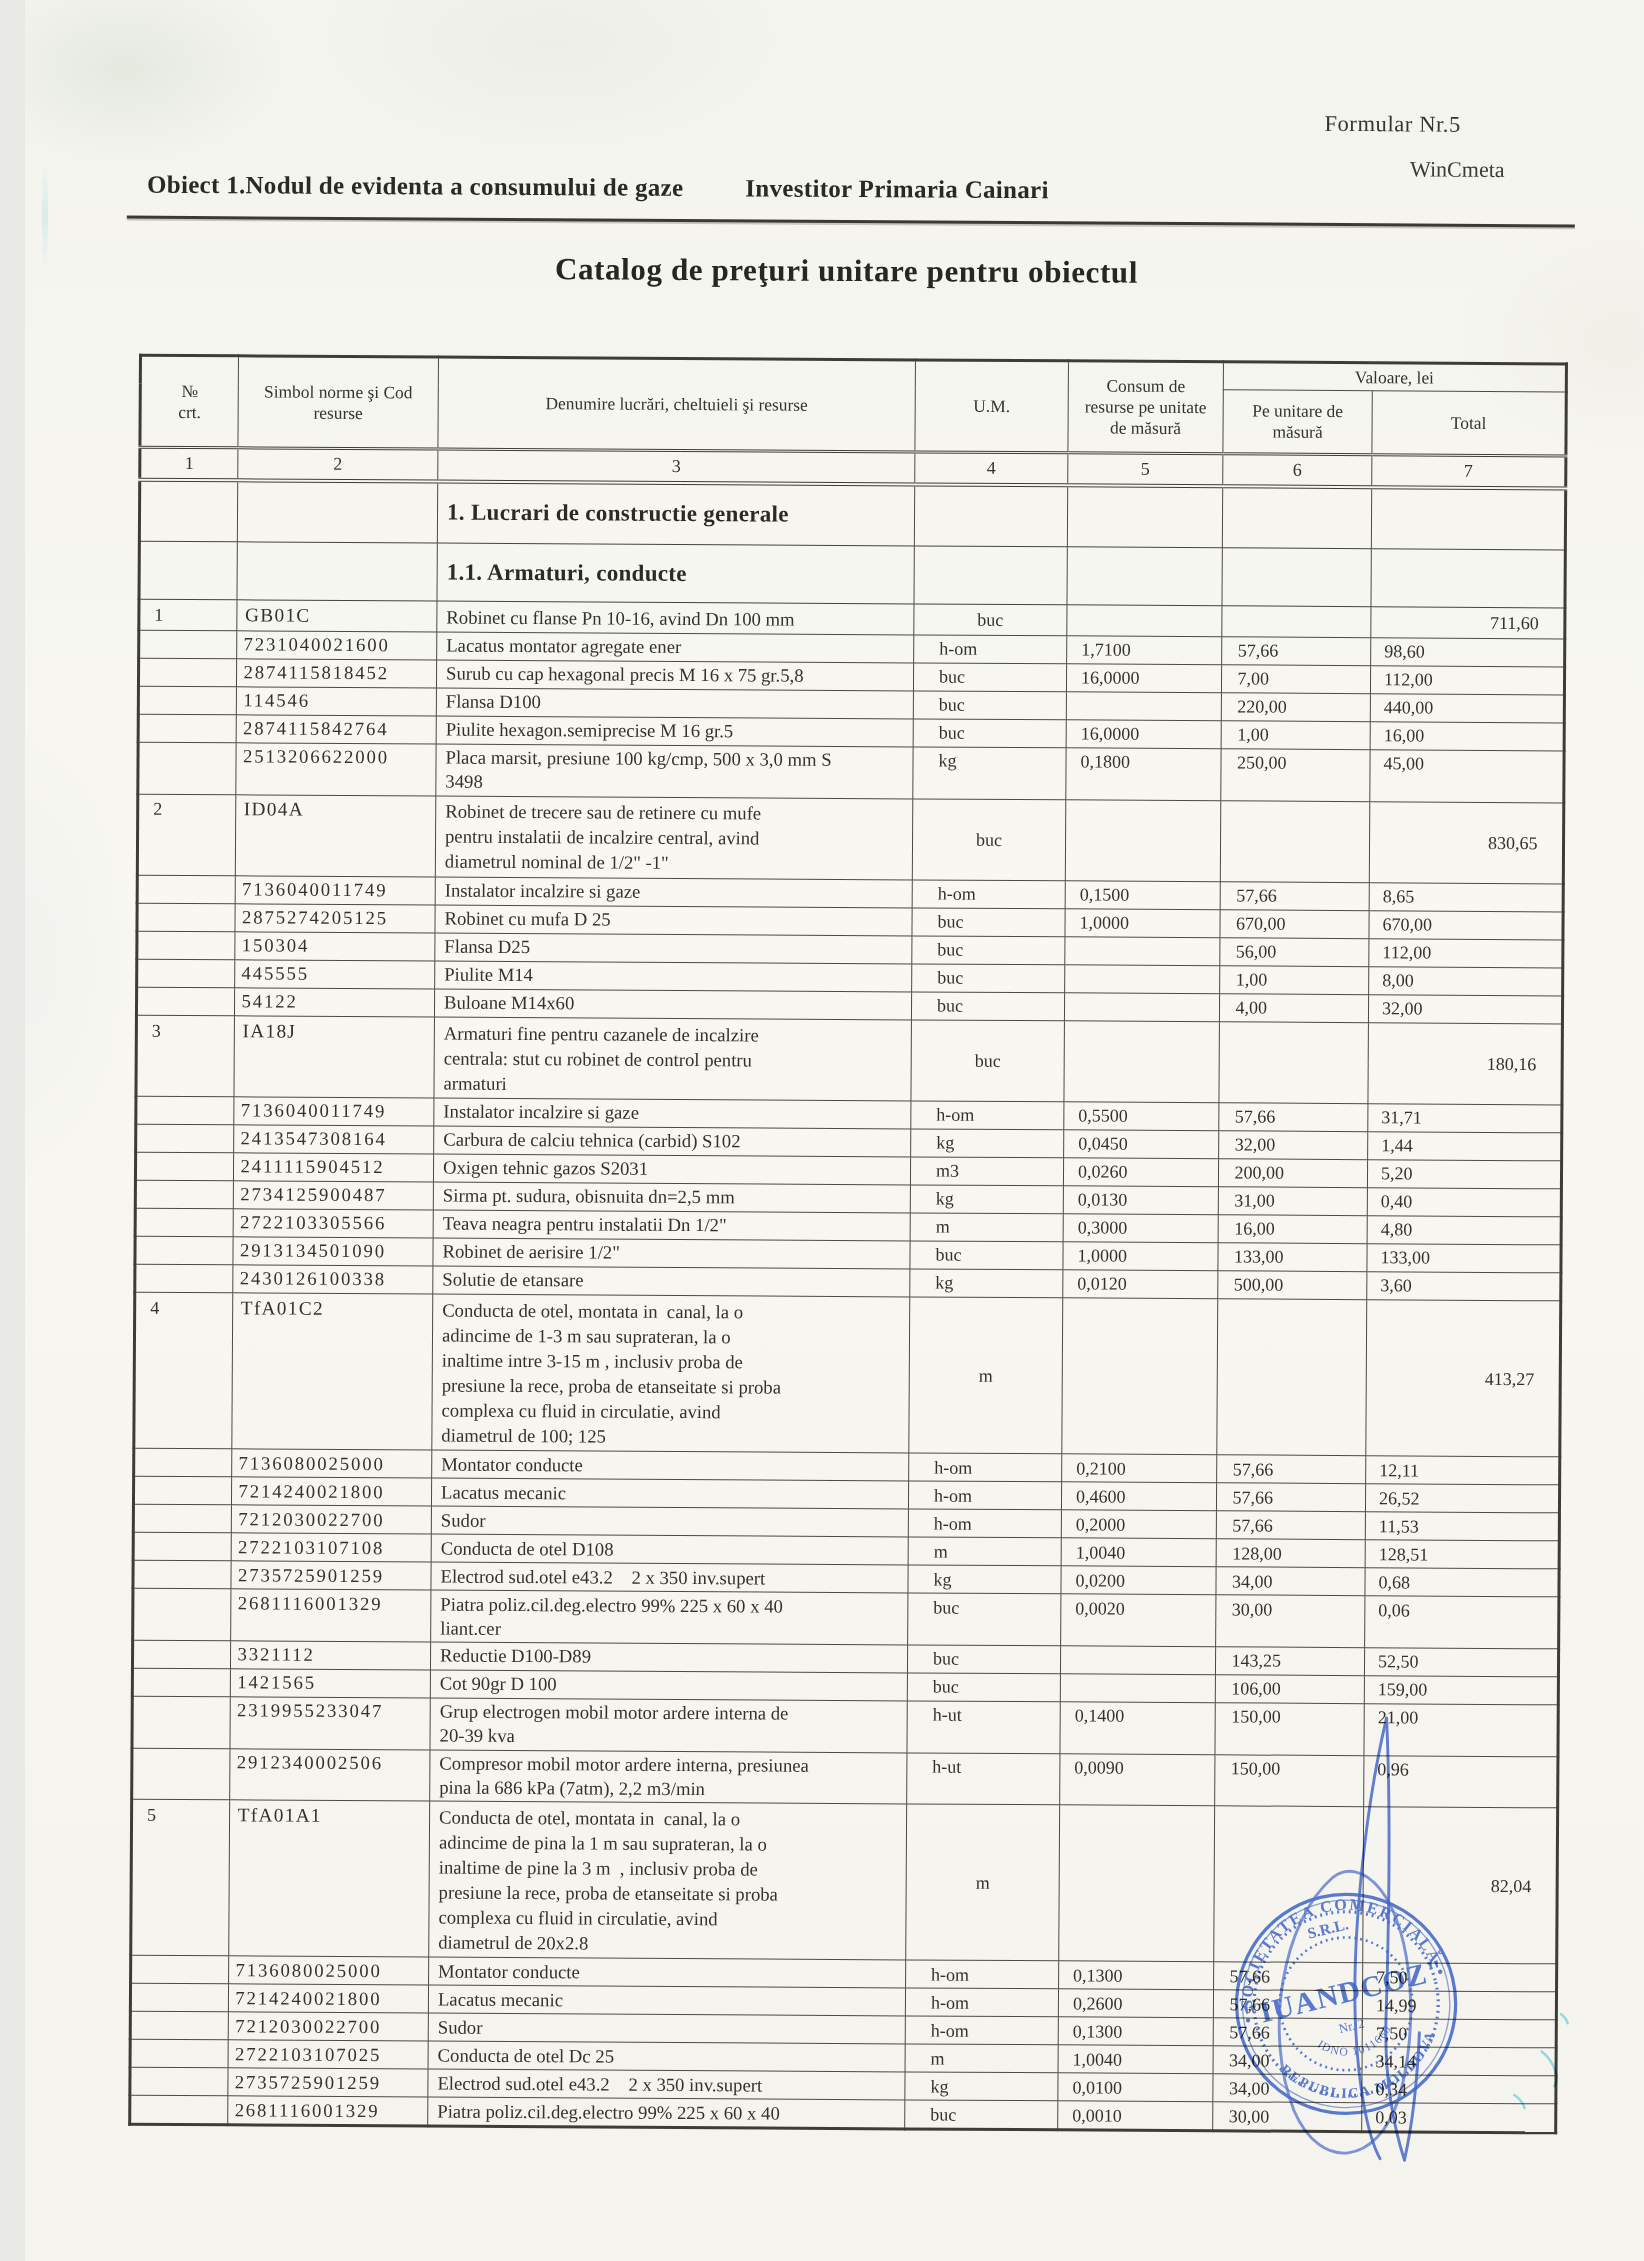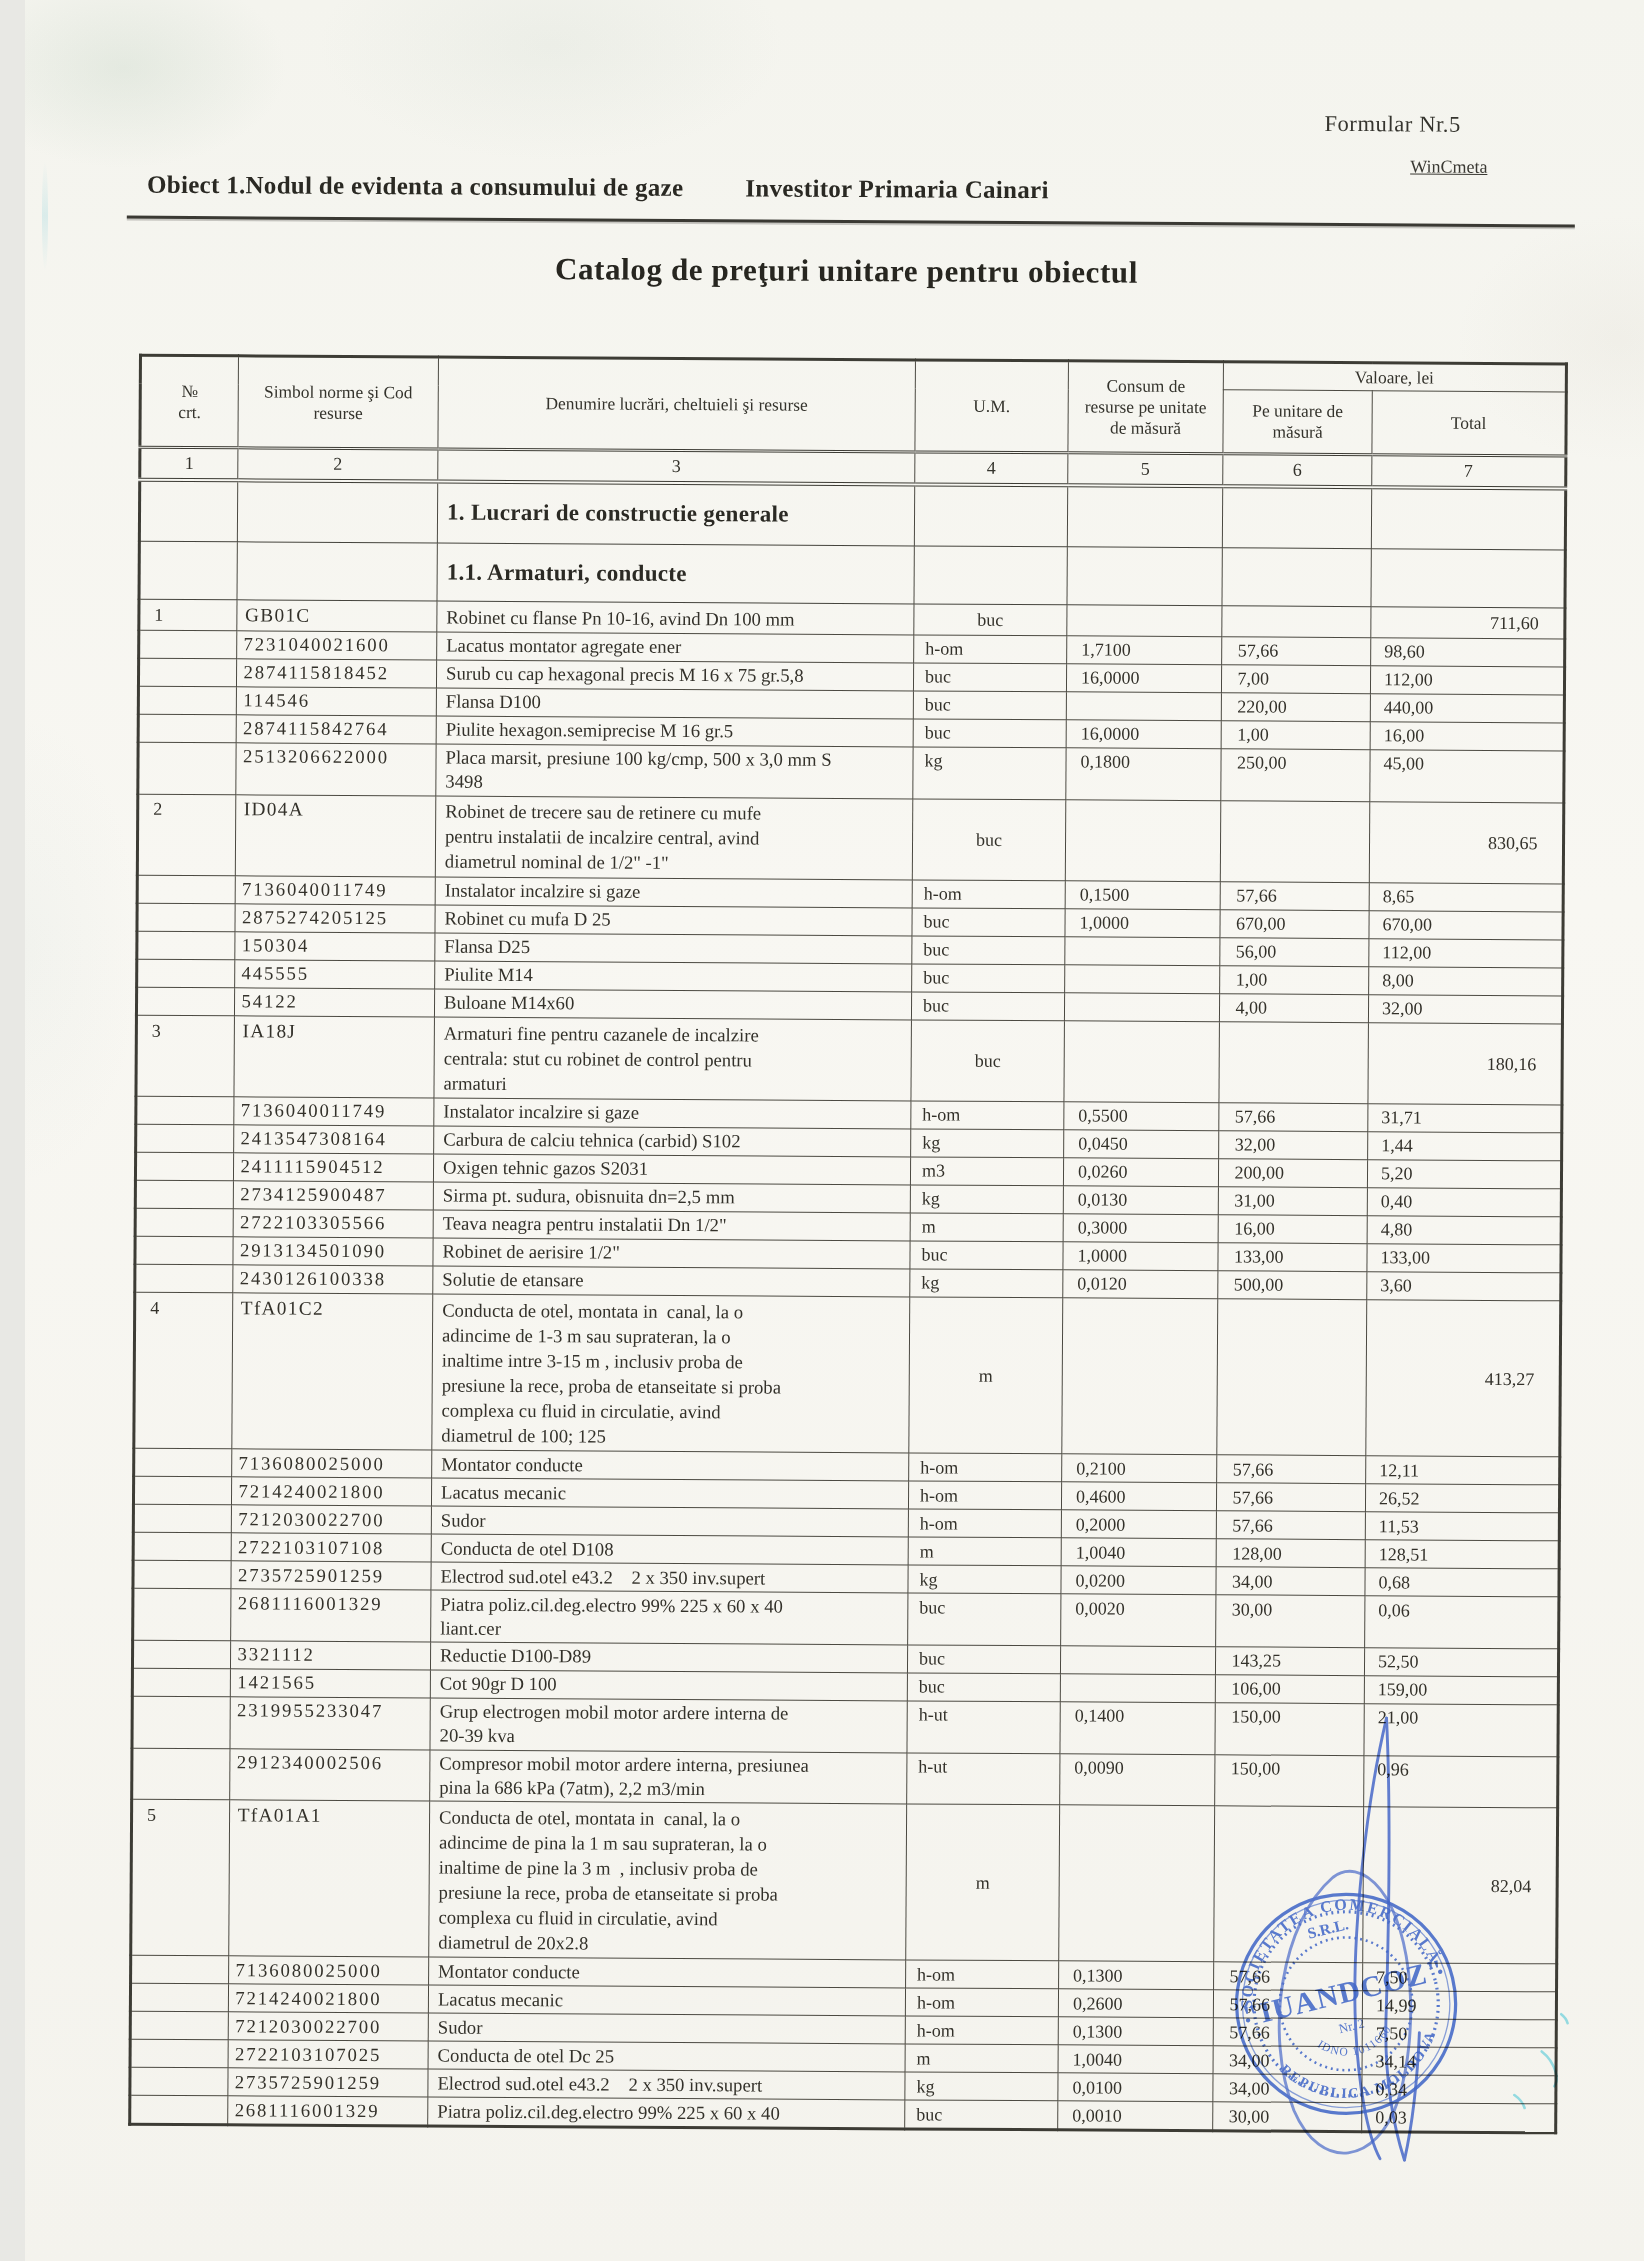--- a/index.html
+++ b/index.html
@@ -12,21 +12,21 @@
       radial-gradient(193px 387px at 0% 42%, rgba(196,212,208,.12), transparent 60%),
       radial-gradient(271px 206px at 97% 15%, rgba(213,207,195,.16), transparent 60%),
       linear-gradient(180deg,#f4f4ee,#f8f7f2 40%,#f4f3ed);
     margin-left: 25px;
   }
   .edge-mark{position:absolute;left:17px;top:161px;width:6.4px;height:110px;border-radius:50%;
     background:linear-gradient(rgba(110,200,215,0),rgba(110,200,215,.20),rgba(110,200,215,0));}
   .content{position:absolute;left:0;top:0;width:100%;height:100%;
     transform:rotate(.35deg);transform-origin:822px 193px;}
   .form-label{position:absolute;left:1299px;top:108px;font-size:22.5px;letter-spacing:0.6px;color:#35342e;}
-  .app-label{position:absolute;left:1385px;top:153px;font-size:18px;color:#3a3933;text-decoration:underline;}
+  .app-label{position:absolute;left:1385px;top:153px;font-size:22px;color:#3a3933;}
   .object-line{position:absolute;left:122px;top:175px;width:1450px;font-size:25px;font-weight:bold;
     letter-spacing:0.3px;white-space:nowrap;color:#2a2923;}
   .object-line .investor{margin-left:62px;}
   .rule{position:absolute;left:102px;top:220px;width:1448px;height:3.2px;background:#3a3933;
     box-shadow:0 1.9px 0 rgba(58,57,51,.25);}
   .doc-title{position:absolute;left:0;top:253px;width:1644px;margin:0;text-align:center;
     font-size:31px;font-weight:bold;letter-spacing:0.6px;color:#272620;}
   .tbl-wrap{position:absolute;left:115px;top:358px;}
   table{border-collapse:collapse;table-layout:fixed;width:1426px;background:transparent;}
   th,td{border:1.3px solid #4c4a42;box-sizing:border-box;}
@@ -46,21 +46,21 @@
     letter-spacing:0.3px;color:#2b2a24;}
   tr.item td{border-top:1.9px solid #45443d;}
   tr.item td.c-nr{padding-left:14px;padding-top:2.6px;}
   tr.item td.c-code{padding-left:7.7px;letter-spacing:1.3px;font-size:19.3px;padding-top:2.6px;}
   tr.item td.c-name{white-space:pre-wrap;font-size:18.7px;line-height:25px;padding:2.6px 6.4px 2.6px 9px;}
   tr.item td.c-um{vertical-align:middle;text-align:center;}
   tr.item td.c-total{vertical-align:middle;text-align:right;padding-right:24.5px;}
   tr.res td{height:28px;}
   tr.res td.c-code{padding-left:6.4px;letter-spacing:1.9px;font-size:18.7px;}
   tr.res td.c-name{padding-left:9px;white-space:pre-wrap;font-size:18.7px;}
-  tr.res td.c-um{padding-left:11px;border-radius:11px;}
+  tr.res td.c-um{padding-left:25px;border-radius:11px;}
   td.c-consum{padding-left:14px;}
   td.c-unit{padding-left:15.5px;}
   tr.res td.c-total{padding-left:13px;}
   .overlay{position:absolute;left:0;top:0;mix-blend-mode:multiply;pointer-events:none;}
   .overlay text{font-family:"Liberation Serif","DejaVu Serif",serif;}
 </style>
 </head>
 <body>
 
 <div class="page">

